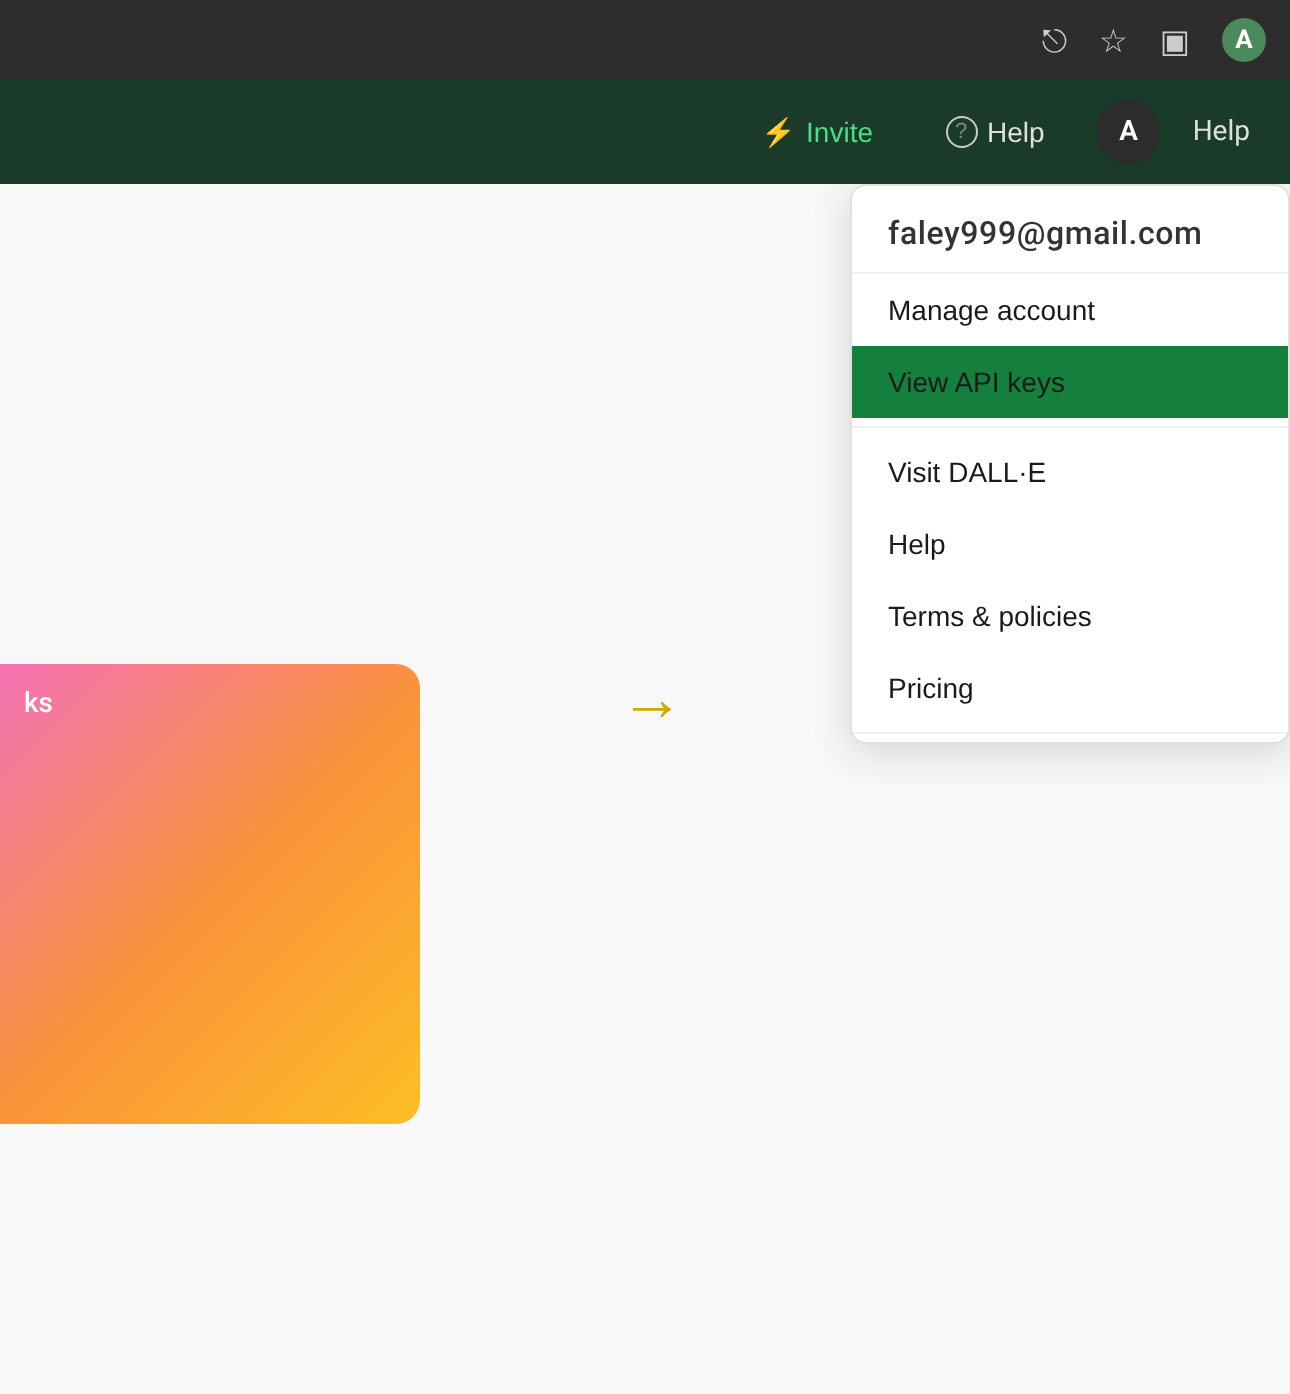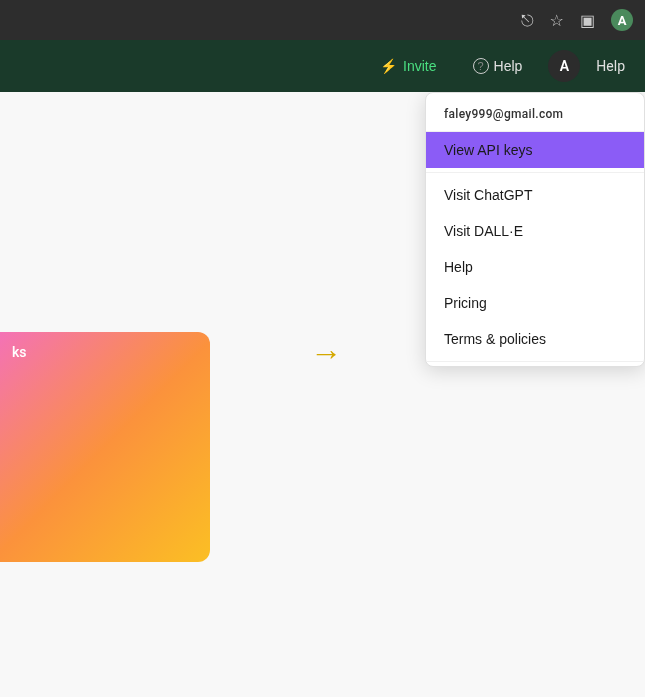--- a/index.html
+++ b/index.html
@@ -143,21 +143,21 @@
       width: 220px;
       background: #fff;
       border: 1px solid #e0e0e0;
       border-radius: 8px;
       box-shadow: 0 4px 20px rgba(0,0,0,0.15);
       overflow: hidden;
     }
 
     .dropdown-email {
       padding: 14px 18px 10px;
-      font-size: 12px;
+      font-size: 16px;
       color: #333;
       font-weight: 500;
       border-bottom: 1px solid #f0f0f0;
       letter-spacing: 0.3px;
     }
 
     .dropdown-section-label {
       padding: 10px 18px 6px;
       font-size: 12px;
       color: #888;
@@ -170,21 +170,21 @@
       color: #1a1a1a;
       cursor: pointer;
       display: block;
       width: 100%;
       background: none;
       border: none;
       text-align: left;
     }
 
     .dropdown-item.active {
-      background: #8b5cf6;
+      background: #15803d;
       color: #1a1a1a;
     }
 
     .dropdown-divider {
       height: 1px;
       background: #f0f0f0;
       margin: 4px 0;
     }
 
     .icon-help {
@@ -232,39 +232,39 @@
     <span class="card-label">ks</span>
   </div>
 
   <div class="arrow">→</div>
 
   <div class="dropdown-menu">
 
     <div class="dropdown-email">faley999@gmail.com</div>
 
 
+    <button class="dropdown-item">
+      <span>Manage account</span>
+    </button>
     <button class="dropdown-item active">
       <span>View API keys</span>
     </button>
 
     <div class="dropdown-divider"></div>
 
     <button class="dropdown-item">
-      <span>Visit ChatGPT</span>
-    </button>
-    <button class="dropdown-item">
       <span>Visit DALL·E</span>
     </button>
     <button class="dropdown-item">
       <span>Help</span>
     </button>
     <button class="dropdown-item">
+      <span>Terms &amp; policies</span>
+    </button>
+    <button class="dropdown-item">
       <span>Pricing</span>
     </button>
-    <button class="dropdown-item">
-      <span>Terms &amp; policies</span>
-    </button>
 
     <div class="dropdown-divider"></div>
 
   </div>
 
 </div>
 
 </body></html>

